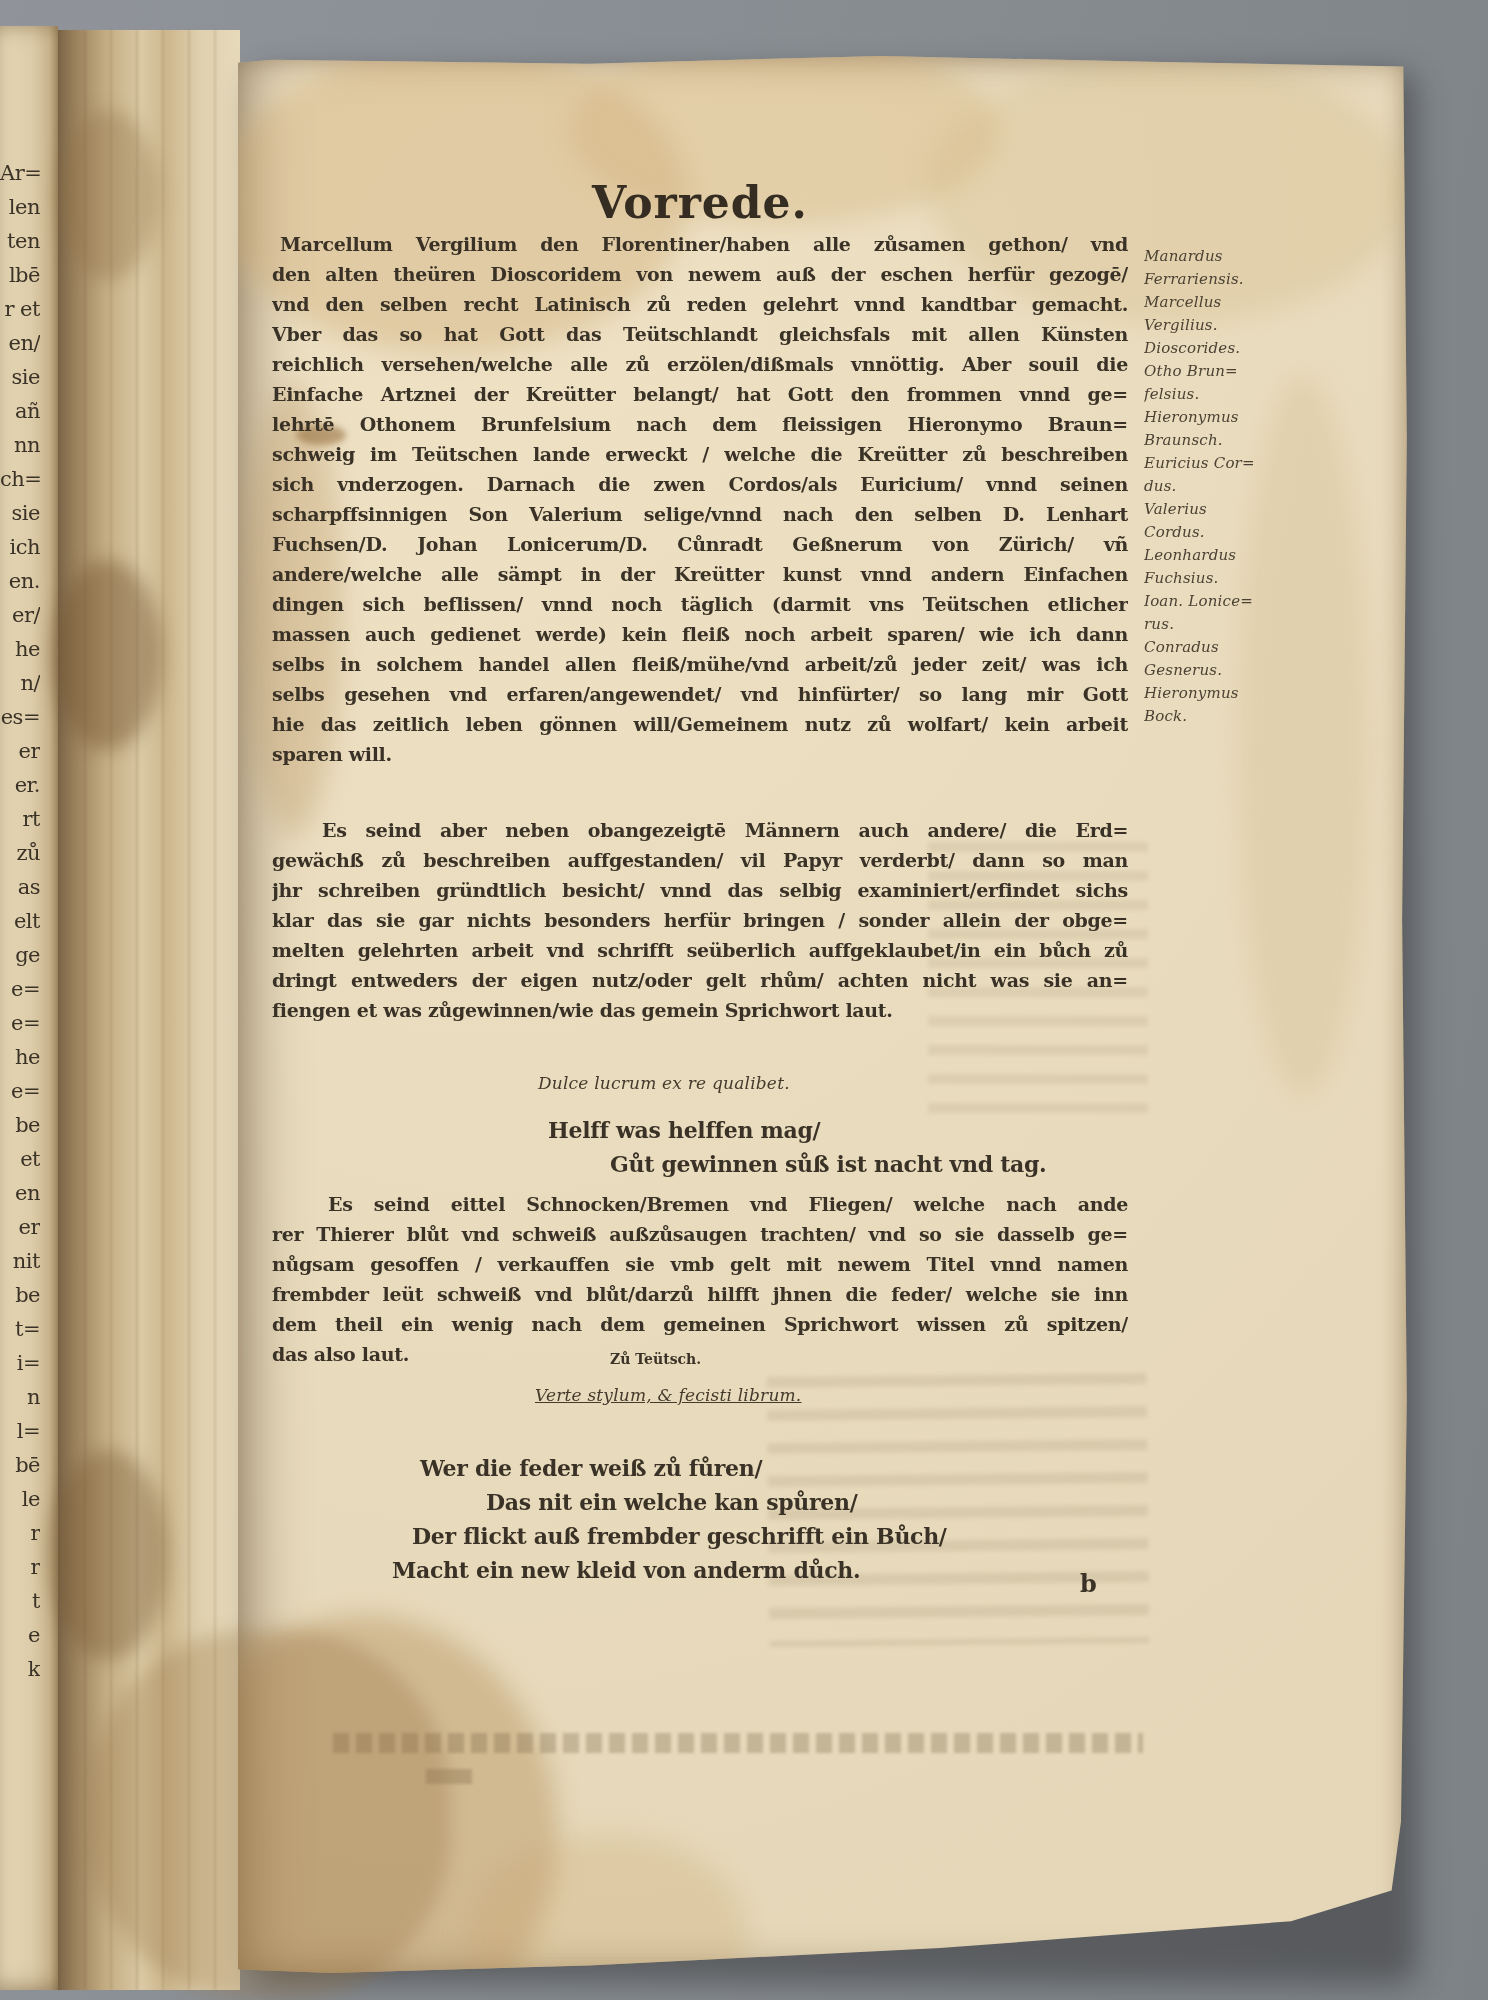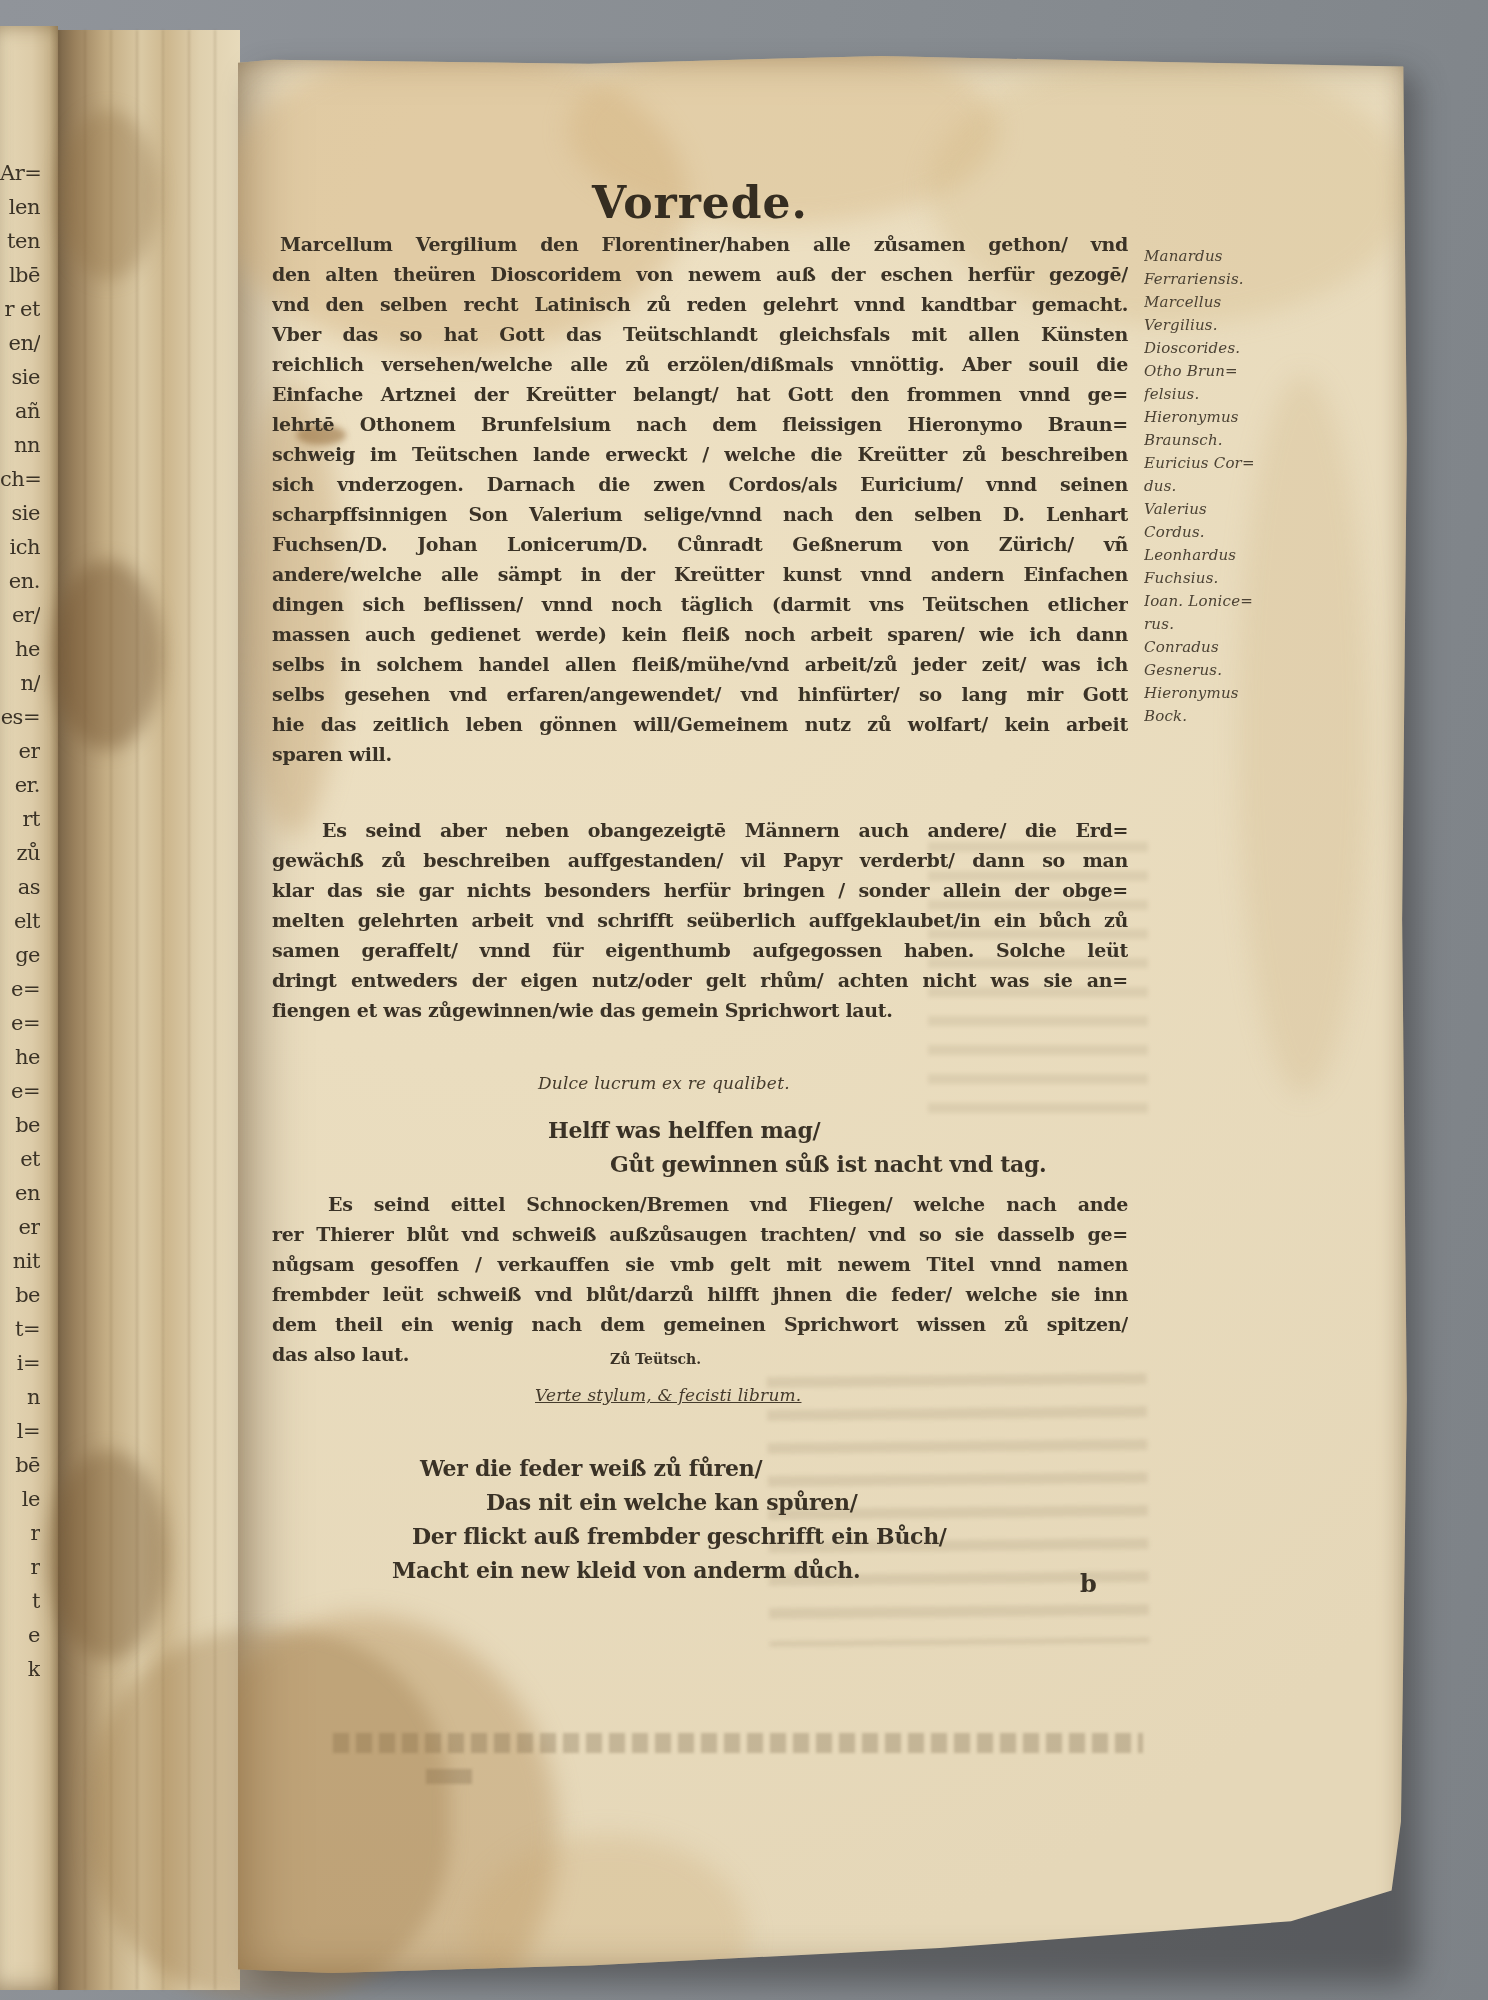--- a/index.html
+++ b/index.html
@@ -222,23 +222,23 @@
         <div class="">selbs in solchem handel allen fleiß/mühe/vnd arbeit/zů jeder zeit/ was ich</div>
         <div class="">selbs gesehen vnd erfaren/angewendet/ vnd hinfürter/ so lang mir Gott</div>
         <div class="">hie das zeitlich leben gönnen will/Gemeinem nutz zů wolfart/ kein arbeit</div>
         <div class="last">sparen will.</div>
       </div>
 
     <div class="plines para2">
 
     <div class="first">Es seind aber neben obangezeigtē Männern auch andere/ die Erd=</div>
         <div class="">gewächß zů beschreiben auffgestanden/ vil Papyr verderbt/ dann so man</div>
+        <div class="">jhr schreiben gründtlich besicht/ vnnd das selbig examiniert/erfindet sichs</div>
         <div class="">klar das sie gar nichts besonders herfür bringen / sonder allein der obge=</div>
         <div class="">melten gelehrten arbeit vnd schrifft seüberlich auffgeklaubet/in ein bůch zů</div>
-        <div class="">samen geraffelt/ vnnd für eigenthumb aufgegossen haben. Solche leüt</div>
         <div class="">dringt entweders der eigen nutz/oder gelt rhům/ achten nicht was sie an=</div>
         <div class="last">fiengen et was zůgewinnen/wie das gemein Sprichwort laut.</div>
       </div>
 
     <div class="latin latin1">Dulce lucrum ex re qualibet.</div>
 
     <div class="verse verse1">
 
     <div class="first">Helff was helffen mag/</div>
         <div class="last">Gůt gewinnen sůß ist nacht vnd tag.</div>

